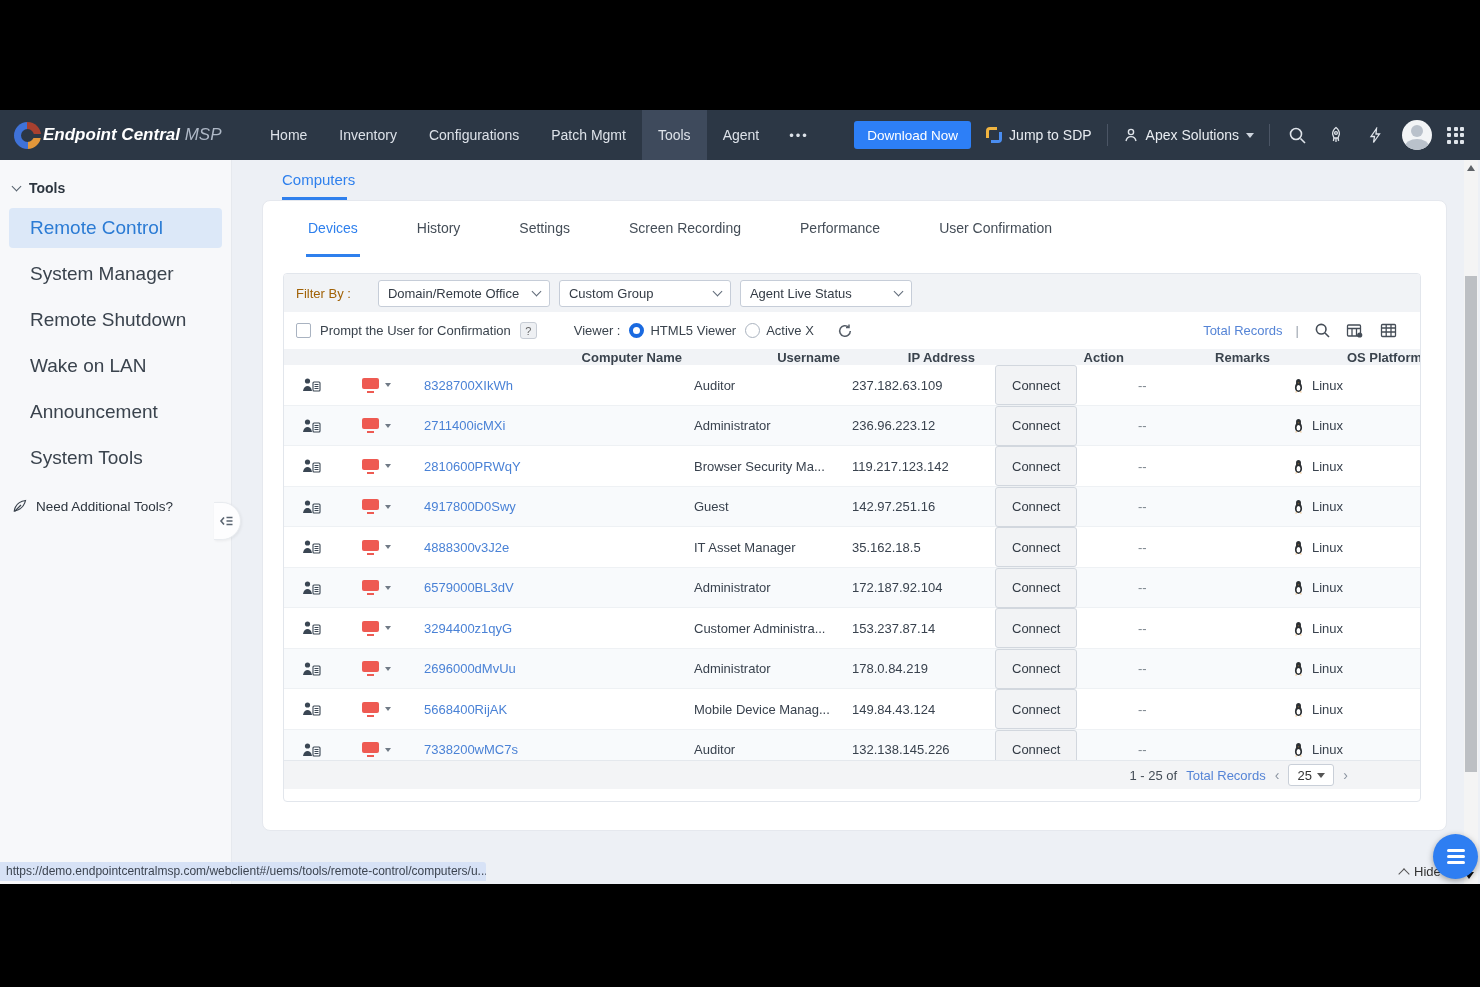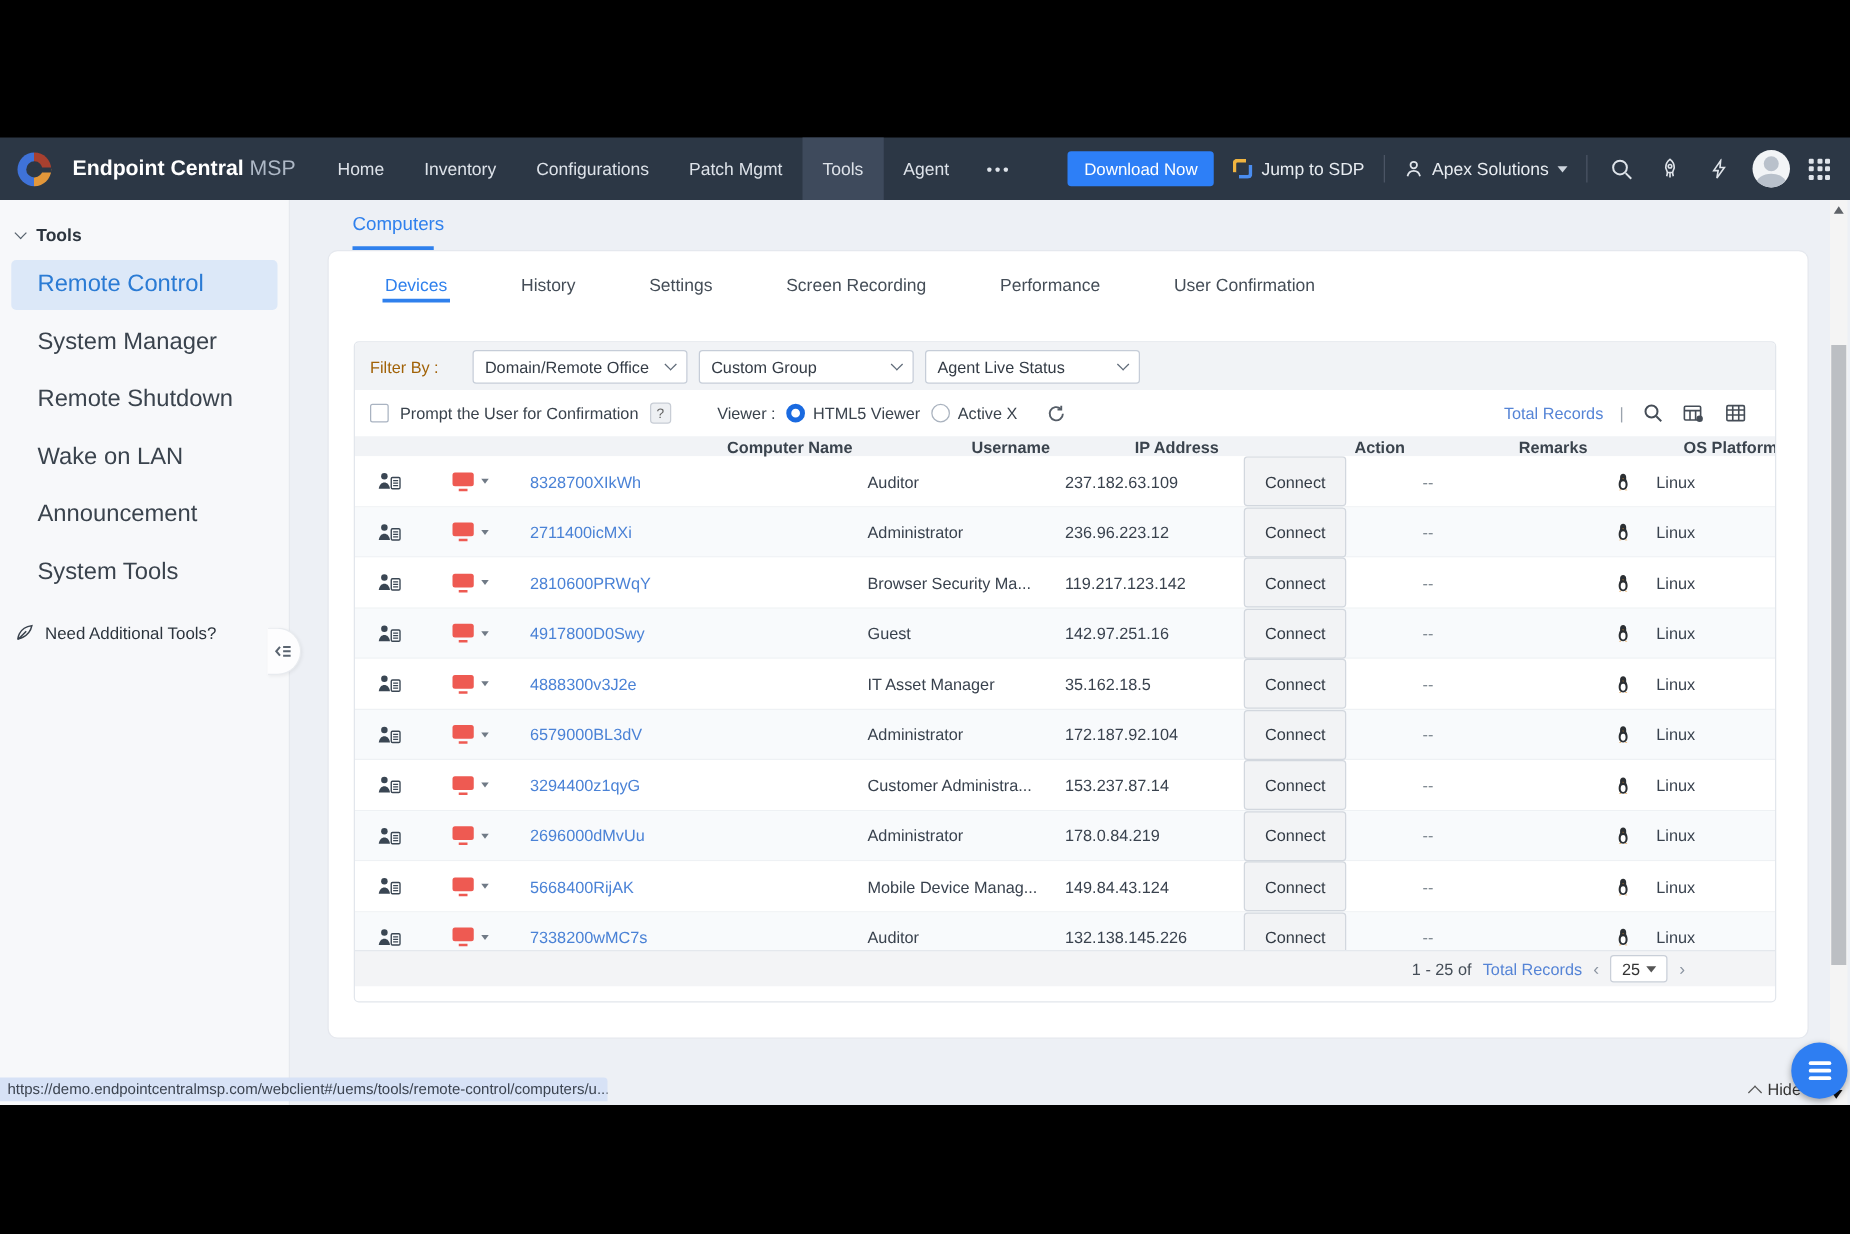--- a/index.html
+++ b/index.html
@@ -5,21 +5,21 @@
   * { margin:0; padding:0; box-sizing:border-box; }
   html,body { width:1480px; height:987px; background:#000; font-family:"Liberation Sans", sans-serif; overflow:hidden; }
   .stage { position:absolute; top:0; left:0; width:1480px; height:987px; background:#000; }
 
   
   .bar-black-top { position:absolute; left:0; top:0; width:1480px; height:110px; background:#000; }
   .bar-black-bottom { position:absolute; left:0; top:884px; width:1480px; height:103px; background:#000; z-index:40; }
 
   
   .navbar { position:absolute; left:0; top:110px; width:1480px; height:50px; background:#2c3745; display:flex; align-items:center; z-index:10; }
-  .brand { display:flex; align-items:center; gap:17px; padding-left:14px; width:254px; }
+  .brand { display:flex; align-items:center; gap:2px; padding-left:14px; width:254px;font-style:italic; }
   .logo { position:relative; width:27px; height:27px; border-radius:50%;
           background:conic-gradient(from 0deg, #a8402f 0 25%, #e3973a 25% 50%, #3f72d8 50% 100%); }
   .logo::before { content:""; position:absolute; left:7px; top:7px; width:13px; height:13px; border-radius:50%; background:#2c3745; }
   .logo::after { content:""; position:absolute; left:13px; top:12px; width:14px; height:4px; background:#2c3745; }
   .brand-text { font-size:17px; color:#fff; white-space:nowrap; }
   .brand-text b { font-weight:700; }
   .brand-text span { color:#aeb8c6; font-weight:400; }
   .nav-menu { display:flex; align-items:stretch; height:50px; }
   .nav-item { color:#dde2e9; font-size:14px; line-height:50px; padding:0 16px; cursor:pointer; }
   .nav-item.active { background:#3e4a5c; }
@@ -50,21 +50,21 @@
   .side-item { margin:0 9px; padding:9px 0 9px 21px; font-size:19px; color:#3a434d; border-radius:4px; cursor:pointer; margin-bottom:6px; }
   .side-item.active { background:#dce8f8; color:#2b7bd4; }
   .side-foot { display:flex; align-items:center; gap:8px; padding:14px 0 0 12px; font-size:13.5px; color:#2c343d; cursor:pointer; }
   .collapse-tab { position:absolute; left:214px; top:342px; width:27px; height:38px; background:#fdfdfe; border:1px solid #e8ebef; border-left:none; border-radius:0 19px 19px 0; display:flex; align-items:center; justify-content:center; cursor:pointer; box-shadow:1px 1px 3px rgba(0,0,0,.06); }
 
   
   .page-tab { position:absolute; left:282px; top:11px; font-size:15px; color:#2f80ed; cursor:pointer; }
   .page-tab-underline { position:absolute; left:282px; top:37px; width:65px; height:3px; background:#2f80ed; }
   .card { position:absolute; left:262px; top:40px; width:1185px; height:631px; background:#fff; border:1px solid #e5e8ee; border-radius:8px; }
   .tabs { position:absolute; left:43px; top:0; display:flex; gap:55px; }
-  .tab { font-size:14px; color:#444d57; padding:19px 2px 3px; cursor:pointer; border-bottom:3px solid transparent; }
+  .tab { font-size:14px; color:#444d57; padding:19px 2px 18px; cursor:pointer; border-bottom:3px solid transparent; }
   .tab.active { color:#2f80ed; border-bottom-color:#2f80ed; }
 
   
   .panel { position:absolute; left:20px; top:72px; width:1138px; height:529px; border:1px solid #e2e6ec; border-radius:4px; background:#fff; overflow:hidden; }
   .filter-bar { height:38px; background:#f1f3f6; display:flex; align-items:center; gap:9px; padding:0 12px; }
   .filter-label { font-size:13px; color:#a16207; margin-right:18px; }
   .select { width:172px; height:27px; background:#fff; border:1px solid #c6cdd8; border-radius:3px; display:flex; align-items:center; justify-content:space-between; padding:0 9px; font-size:13px; color:#333b45; cursor:pointer; }
   .sel-chev { width:7px; height:7px; border-right:1.5px solid #5f6a78; border-bottom:1.5px solid #5f6a78; transform:rotate(45deg); margin-top:-3px; }
   .options-row { height:37px; background:#fff; display:flex; align-items:center; padding:0 12px; gap:9px; }
   .checkbox { width:15px; height:15px; border:1.5px solid #a9b3c1; border-radius:2px; background:#fff; cursor:pointer; }
@@ -91,21 +91,21 @@
   .cell-name { display:flex; align-items:center; gap:6px; padding-left:20px; }
   .monitor { width:17px; height:15px; position:relative; cursor:pointer; }
   .monitor i { display:block; width:17px; height:11px; background:#ee5a52; border-radius:2px; }
   .monitor::after { content:""; position:absolute; left:5px; bottom:0; width:7px; height:2px; background:#ee5a52; }
   .name-caret { width:0; height:0; border-left:3.5px solid transparent; border-right:3.5px solid transparent; border-top:4px solid #707a86; margin-right:3px; cursor:pointer; }
   .name-link { color:#4a82d6; cursor:pointer;margin-left:24px; }
   .cell { padding-left:12px; }
   .cell-action { padding-left:20px; }
   .btn-connect { background:#f2f3f5; border:1px solid #d2d7de; border-radius:3px; color:#333b45; font-size:13px; height:40px; padding:0 16px; cursor:pointer; font-family:"Liberation Sans", sans-serif; }
   .cell-remarks { padding-left:14px; color:#7d868f; }
-  .cell-os { display:flex; align-items:center; gap:20px; padding-left:22px; }
+  .cell-os { display:flex; align-items:center; gap:7px; padding-left:22px; }
 
   
   .tfoot { height:29px; background:#f3f4f6; border-top:1px solid #e4e8ed; display:flex; align-items:center; justify-content:flex-end; gap:9px; padding-right:72px; font-size:13px; color:#444d57; }
   .pg-chev { color:#8a93a0; font-size:14px; cursor:pointer; line-height:1; }
   .pg-select { width:46px; height:22px; background:#fff; border:1px solid #c9cfd8; border-radius:3px; display:flex; align-items:center; justify-content:center; gap:5px; font-size:13px; color:#333; cursor:pointer; }
   .pg-caret { width:0; height:0; border-left:4px solid transparent; border-right:4px solid transparent; border-top:5px solid #555; }
 
   
   .v-scroll { position:absolute; left:1464px; top:160px; width:14px; height:724px; background:#f4f4f4; z-index:30; cursor:default; }
   .v-scroll .arrow-up { position:absolute; left:3px; top:5px; width:0; height:0; border-left:4px solid transparent; border-right:4px solid transparent; border-bottom:6px solid #5f6368; }

